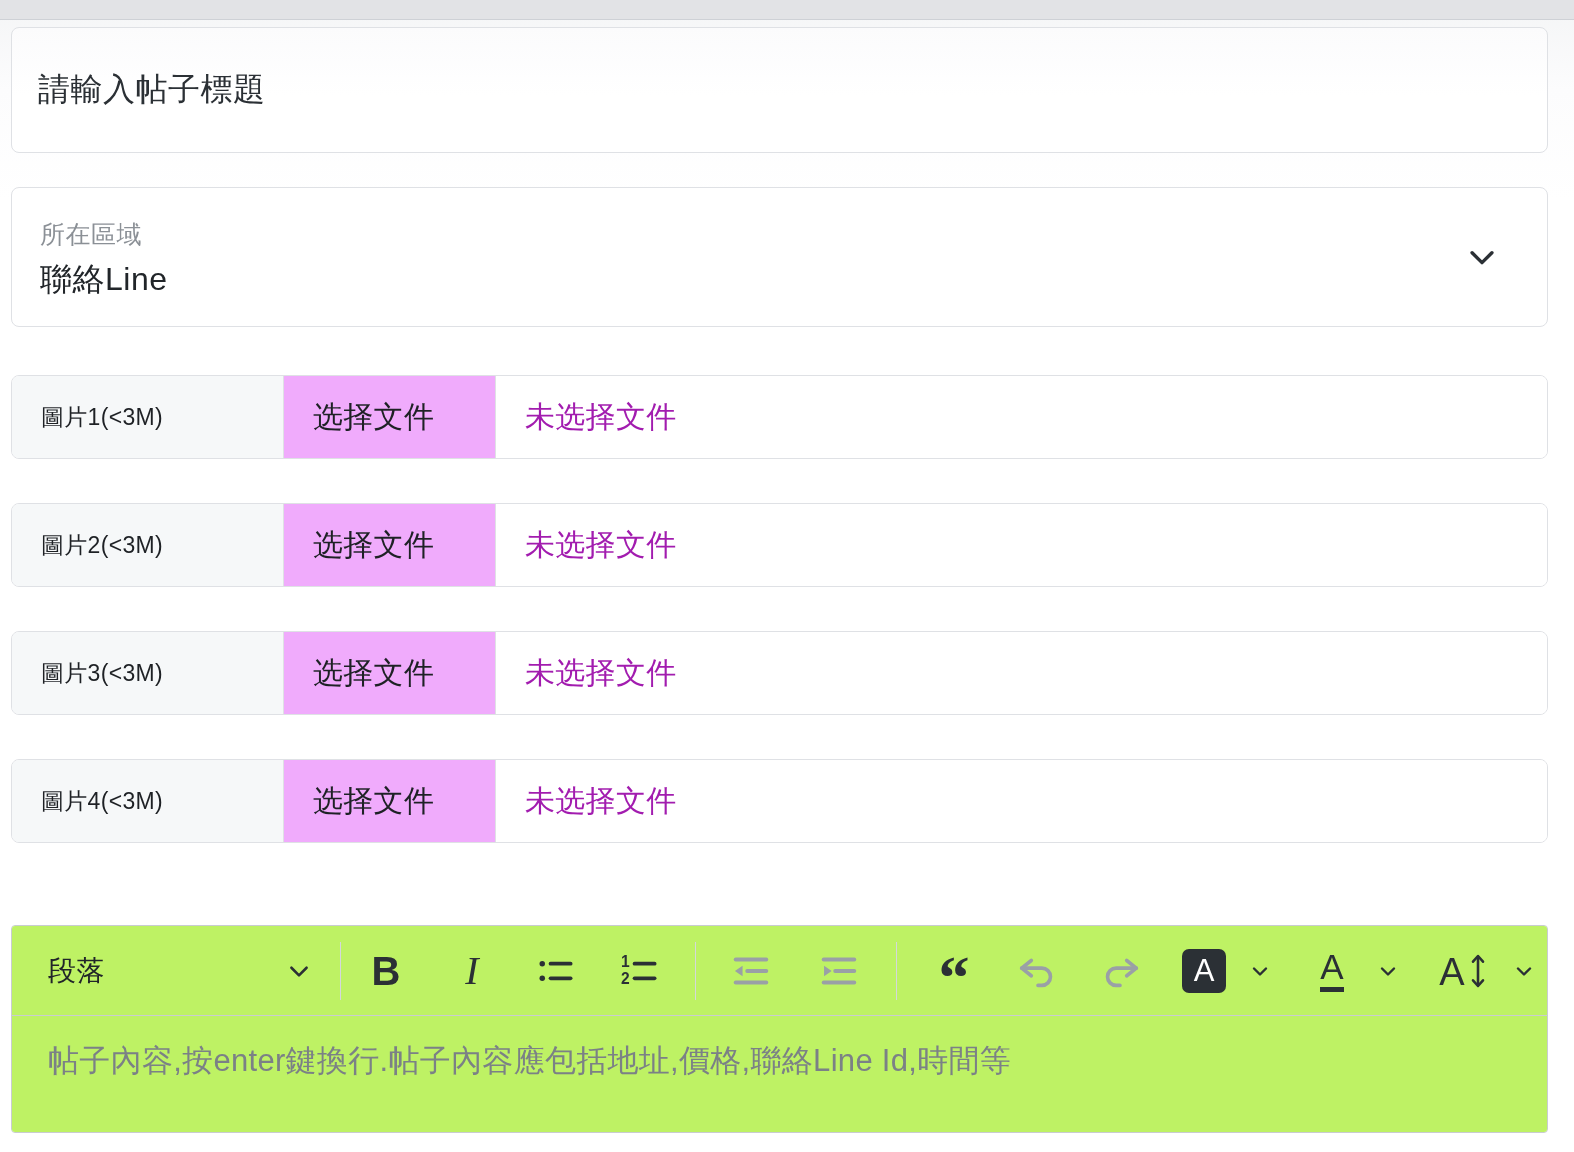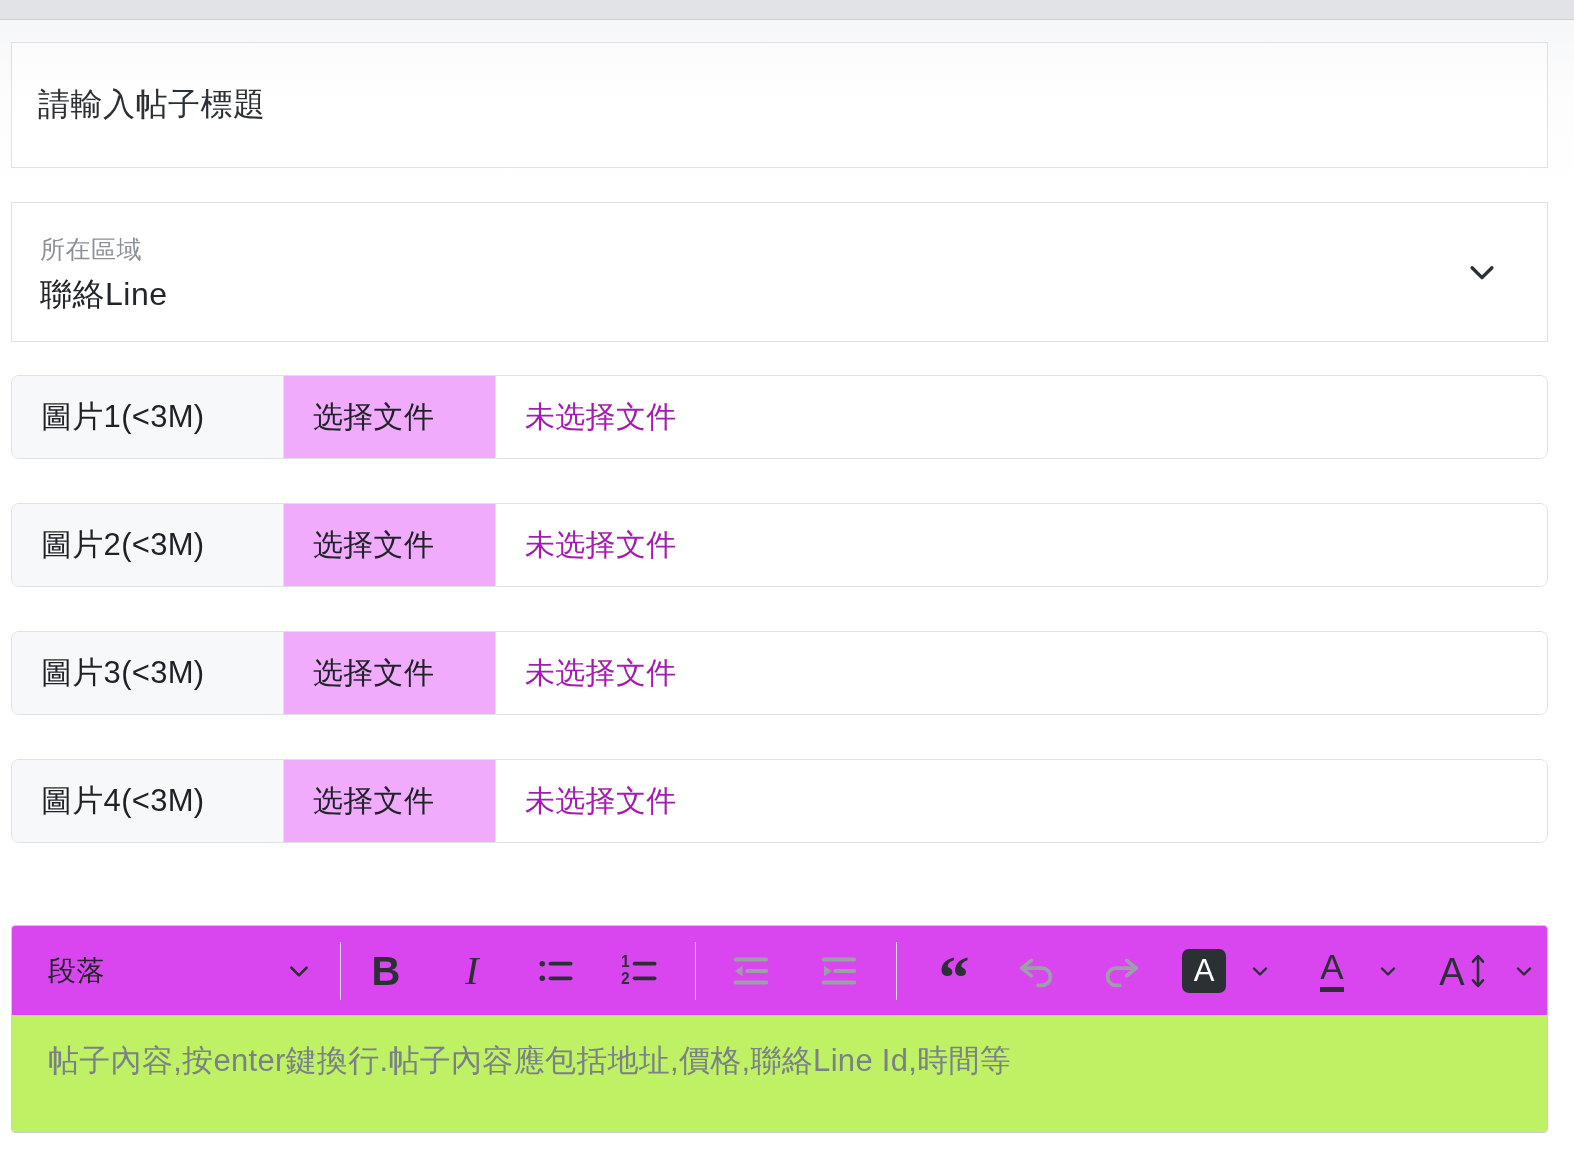--- a/index.html
+++ b/index.html
@@ -32,22 +32,21 @@
     border-bottom: 1px solid #ced1d6;
     box-sizing: border-box;
   }
 
   
   .card {
     position: absolute;
     box-sizing: border-box;
     background: #ffffff;
     border: 1px solid #dfe1e5;
-    border-radius: 0;
-    margin-top: 15px;
+    border-radius: 8px;
   }
 
   
   #title-card {
     left: 11px;
     top: 27px;
     width: 1537px;
     height: 126px;
     background: linear-gradient(180deg, #fbfbfc 0%, #ffffff 55%);
   }
@@ -114,21 +113,21 @@
     overflow: hidden;
   }
   .file-label {
     box-sizing: border-box;
     width: 272px;
     background: #f6f8f9;
     border-right: 1px solid #dfe1e5;
     display: flex;
     align-items: center;
     padding-left: 29px;
-    font-size: 31px;
+    font-size: 23px;
     color: #1e2125;
     letter-spacing: 0.3px;
     white-space: nowrap;
   }
   .file-choose {
     box-sizing: border-box;
     width: 212px;
     background: #f0abfc;
     border-right: 1px solid #dfe1e5;
     display: flex;
@@ -164,21 +163,21 @@
     border-radius: 4px;
     overflow: hidden;
   }
   #toolbar {
     position: relative;
     box-sizing: border-box;
     height: 90px;
     border-bottom: 1px solid #c9ccd1;
     display: flex;
     align-items: center;
-    background: #d946ef;
+    background: #bef264;
   }
   #para-select {
     position: relative;
     box-sizing: border-box;
     width: 350px;
     height: 90px;
     display: flex;
     align-items: center;
     padding-left: 36px;
   }

